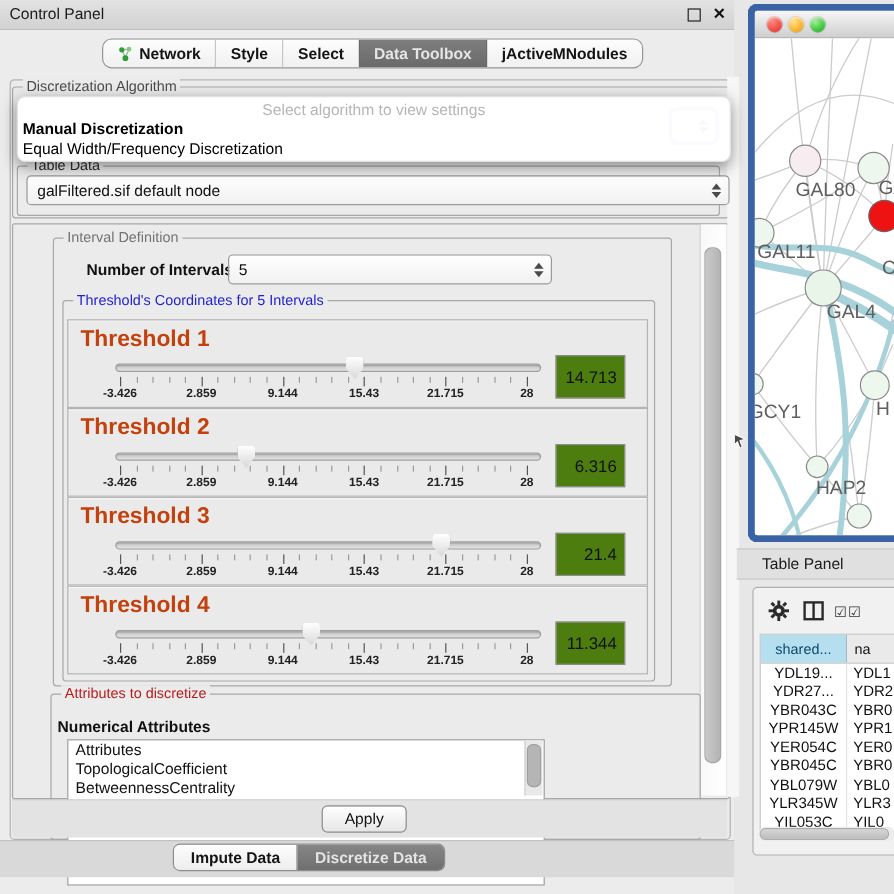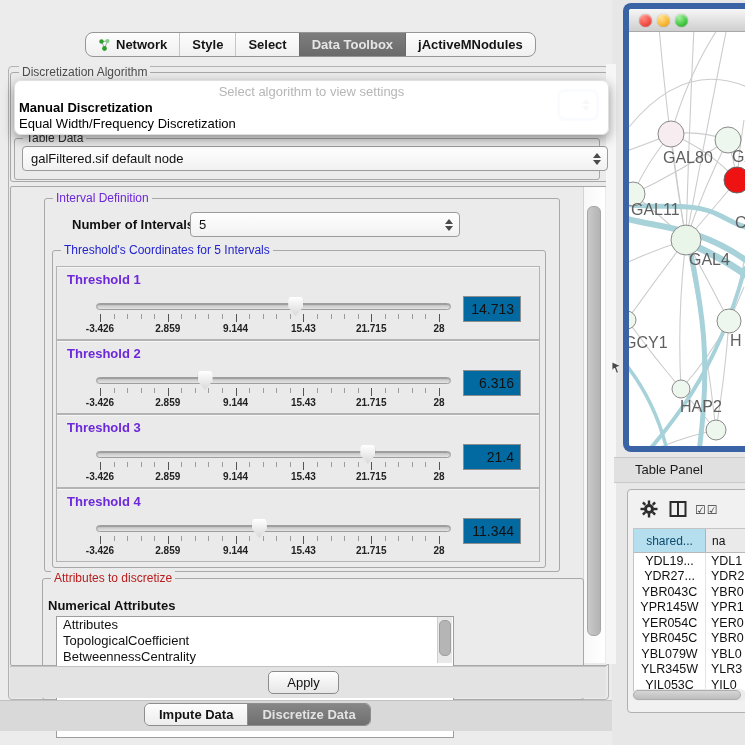--- a/index.html
+++ b/index.html
@@ -57,43 +57,43 @@
 
   
   #scroll-box{left:10px;top:186px;width:596px;height:478px;background:#ebebeb;border:1px solid #a8a8a8;
     border-radius:2px;overflow:hidden;}
   #v-scrollbar-track{left:583px;top:187px;width:21px;height:476px;background:linear-gradient(to right,#f8f8f8,#ffffff);
     border-left:1px solid #d4d4d4;}
   #v-scrollbar-thumb{left:587px;top:206px;width:12px;height:428px;border-radius:6px;
     background:linear-gradient(to right,#c9c9c9,#b4b4b4);border:1px solid #a6a6a6;}
 
   #interval-box{left:44px;top:198px;width:514px;height:372px;}
-  #interval-title{color:#6d28d9;}
+  #interval-title{color:#737373;}
   #num-intervals-label{left:72px;top:217px;font-size:13px;font-weight:bold;color:#111;}
   #num-intervals-combo{left:190px;top:212px;width:240px;height:23px;}
 
   #thr-box{left:52px;top:250px;width:492px;height:316px;}
   #thr-title{color:#2323cf;}
 
   .thr-panel{position:absolute;left:56px;width:482px;height:72px;background:#eaeaea;
     border:1px solid #b4b4b4;box-shadow:inset 0 1px 0 #f6f6f6;}
-  .thr-label{position:absolute;left:10px;top:5px;font-size:13px;font-weight:bold;color:#6d28d9;}
+  .thr-label{position:absolute;left:10px;top:5px;font-size:19px;font-weight:bold;color:#c2410c;}
   .thr-sliderarea{position:absolute;left:39px;top:0;width:355px;height:72px;}
   .thr-track{position:absolute;left:0;top:36px;width:353px;height:5px;border:1px solid #9e9e9e;border-radius:4px;
     background:linear-gradient(#bfbfbf,#e3e3e3);box-shadow:inset 0 1px 1px rgba(0,0,0,0.2);}
   .thr-thumb{position:absolute;top:30px;width:15px;height:19px;
     background:linear-gradient(#ffffff,#d8d8d8);
     clip-path:polygon(12% 0,88% 0,100% 16%,100% 52%,50% 100%,0 52%,0 16%);
     filter:drop-shadow(0 0 1px #7a7a7a);}
   .thr-ticks{position:absolute;left:4px;top:47px;width:339px;height:8px;}
   .thr-ticks i{position:absolute;top:0;width:1px;height:5px;background:#9b9b9b;}
   .thr-ticks i.major{height:8px;background:#555;}
   .thr-ticklabels{position:absolute;left:4px;top:56px;width:339px;height:12px;}
   .thr-ticklabels span{position:absolute;transform:translateX(-50%);font-size:10px;font-weight:bold;color:#222;white-space:nowrap;}
-  .thr-value{position:absolute;left:406px;top:29px;width:58px;height:26px;background:#0369a1;border:1px solid #8d8d8d;
+  .thr-value{position:absolute;left:406px;top:29px;width:58px;height:36px;background:#4d7c0f;border:1px solid #8d8d8d;
     font-size:14px;color:#111;display:flex;align-items:center;justify-content:flex-end;padding-right:6px;box-sizing:border-box;}
 
   #attr-box{left:42px;top:578px;width:540px;height:120px;}
   #attr-title{color:#b91c1c;}
   #attr-subtitle{left:48px;top:598px;font-size:13px;font-weight:bold;color:#111;}
   #attr-list{left:56px;top:616px;width:396px;height:120px;background:#fff;border:1px solid #9d9d9d;
     font-size:13px;color:#111;overflow:hidden;}
   #attr-list .item{padding:1px 0 1px 6px;line-height:14px;}
   #attr-scroll-track{left:437px;top:617px;width:14px;height:46px;background:#e9e9e9;border-left:1px solid #cfcfcf;}
   #attr-scroll-thumb{left:439px;top:620px;width:10px;height:34px;border-radius:5px;background:#b5b5b5;border:1px solid #a0a0a0;}
@@ -146,20 +146,25 @@
   #mouse-cursor{left:611px;top:362px;}
   svg text{font-family:"Liberation Sans",sans-serif;}
 </style>
 </head>
 <body>
 
 <div id="screen">
 
   <div class="abs" id="control-panel">
 
+    <div class="abs" id="cp-titlebar">
+      <div class="abs" id="cp-title">Control Panel</div>
+      <div class="abs" id="float-icon"></div>
+      <div class="abs" id="close-icon">✕</div>
+    </div>
 
     <div class="abs" id="top-tabs">
         <div class="tab">
           <svg width="13" height="14" viewBox="0 0 13 14">
             <line x1="3.5" y1="3.5" x2="9.5" y2="3" stroke="#9aa" stroke-width="1"></line>
             <line x1="3.5" y1="3.5" x2="6.5" y2="10" stroke="#9aa" stroke-width="1"></line>
             <line x1="9.5" y1="3" x2="6.5" y2="10" stroke="#9aa" stroke-width="1"></line>
             <circle cx="3.5" cy="3.5" r="2.2" fill="#2f9e2f"></circle>
             <circle cx="9.5" cy="3" r="2" fill="#7fcd7f"></circle>
             <circle cx="6.5" cy="10.5" r="2.4" fill="#2f9e2f"></circle>

